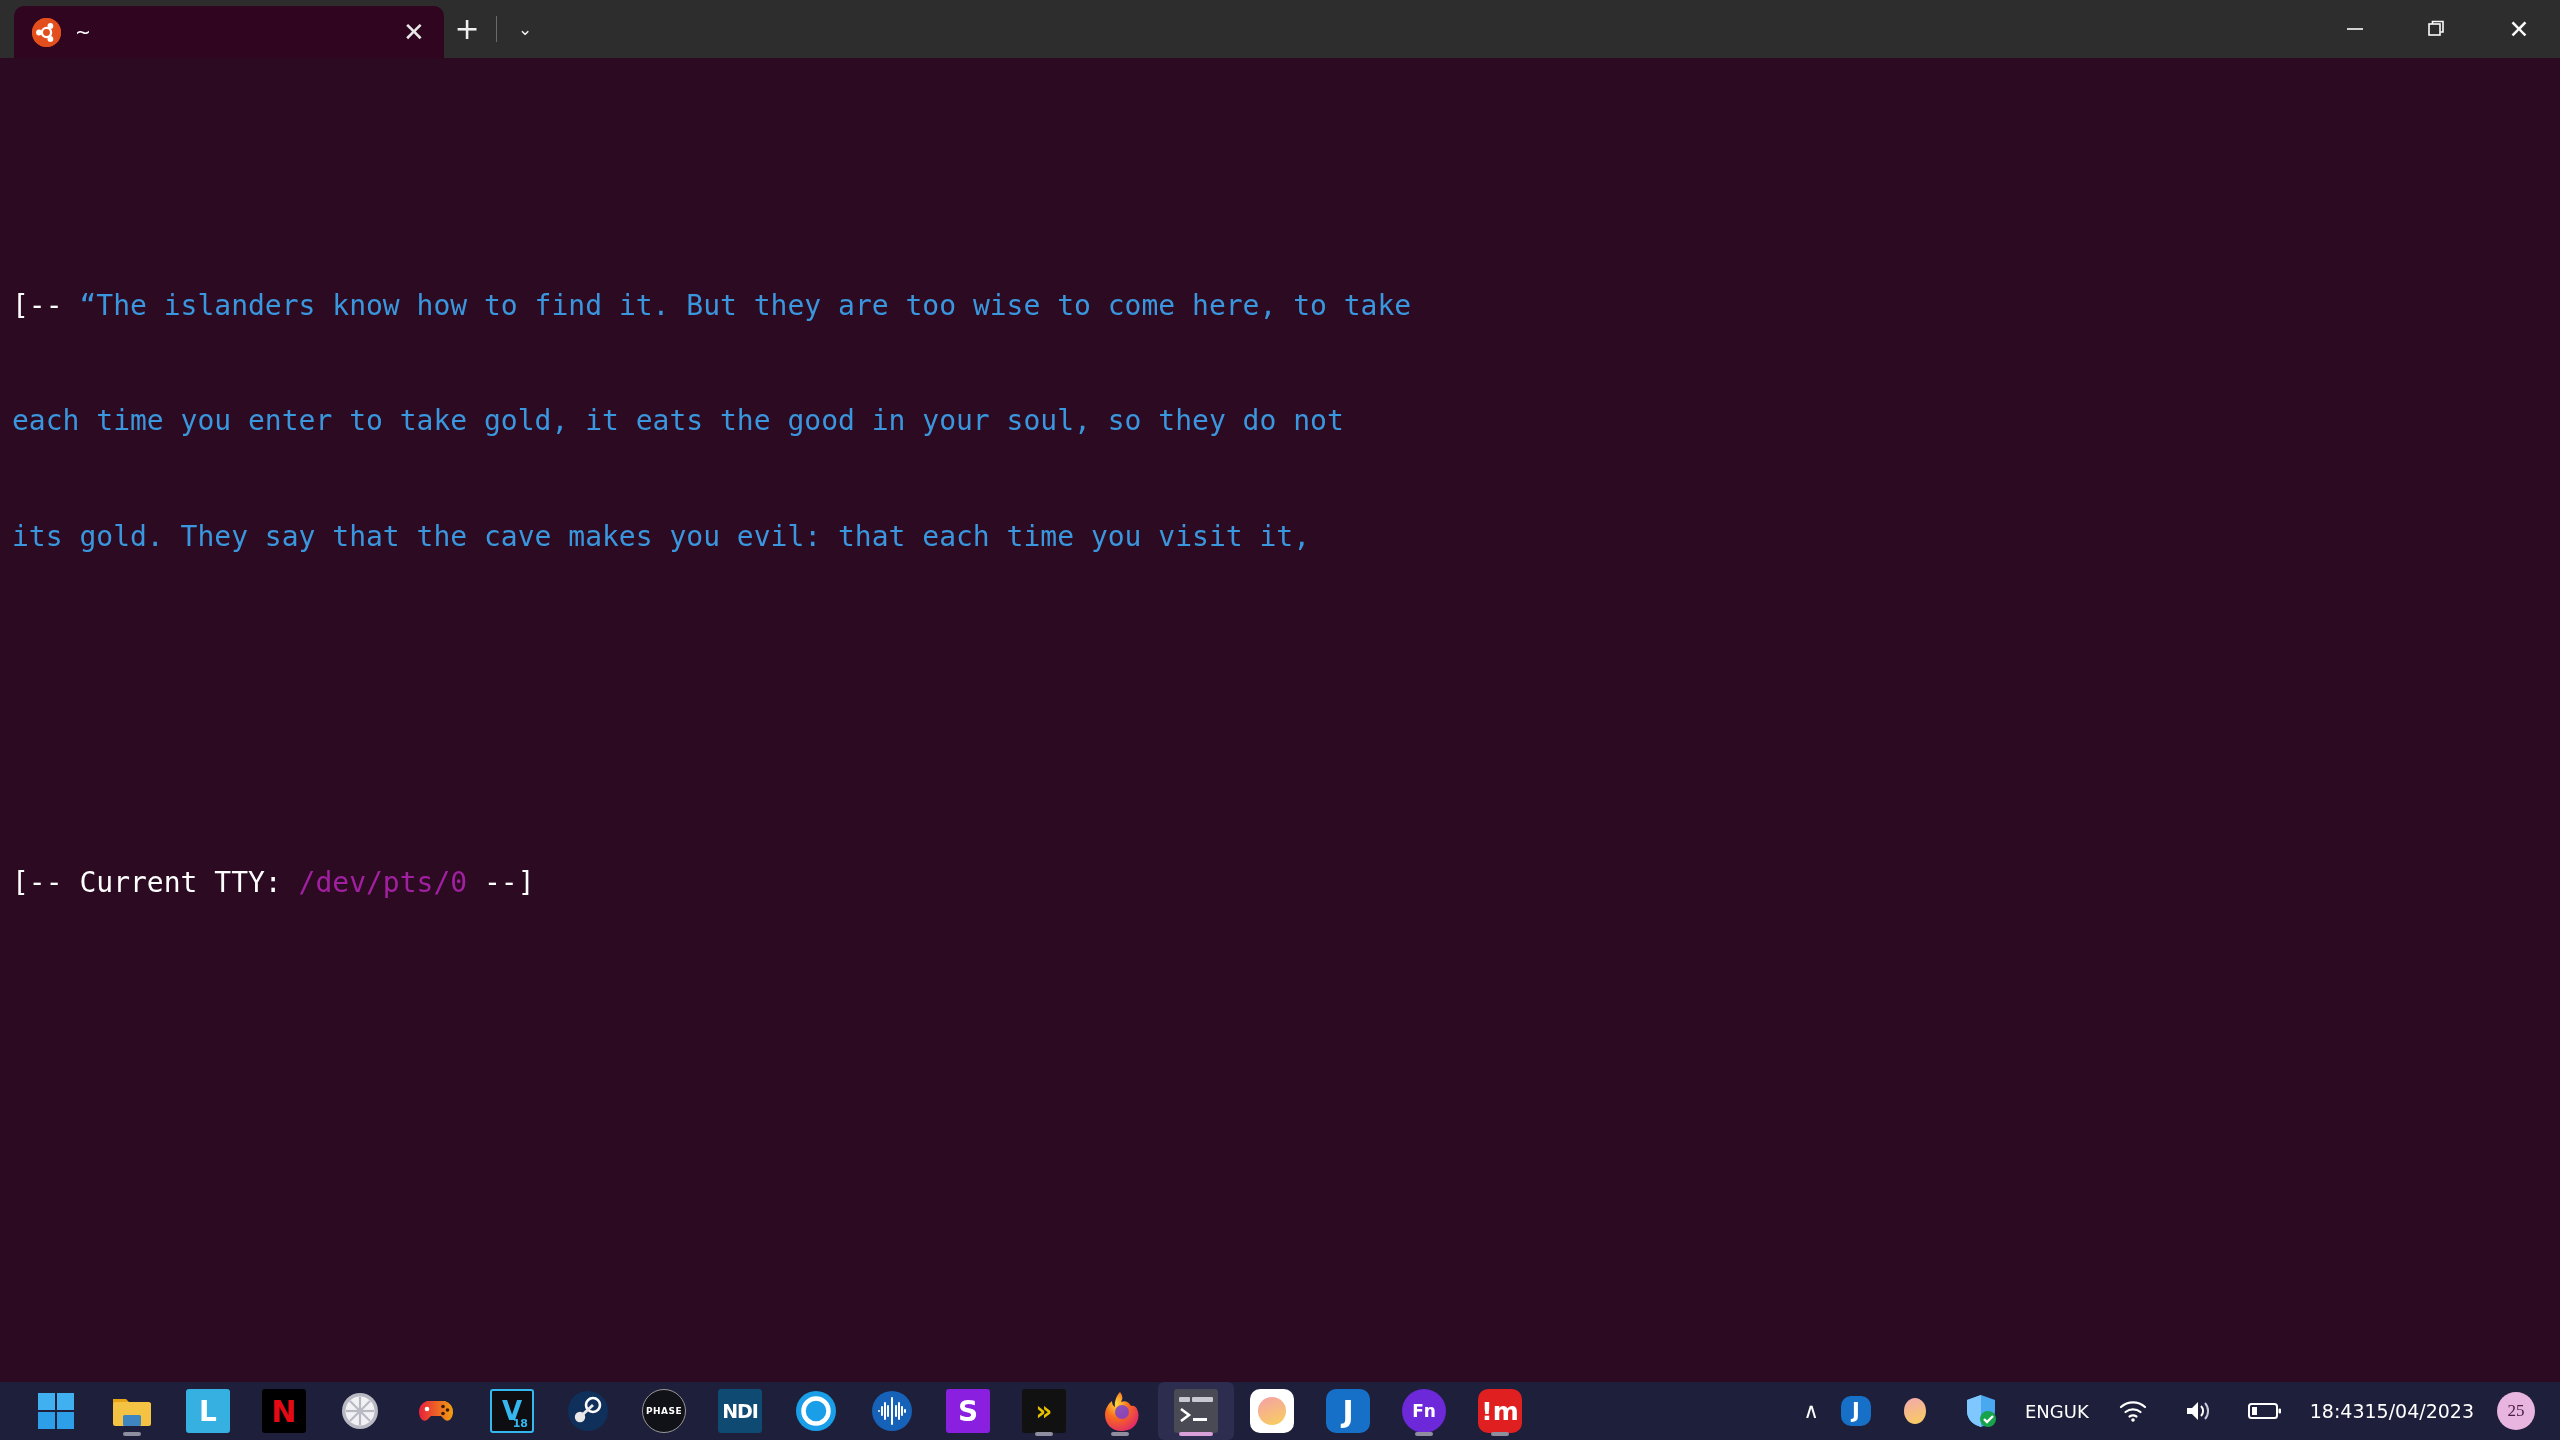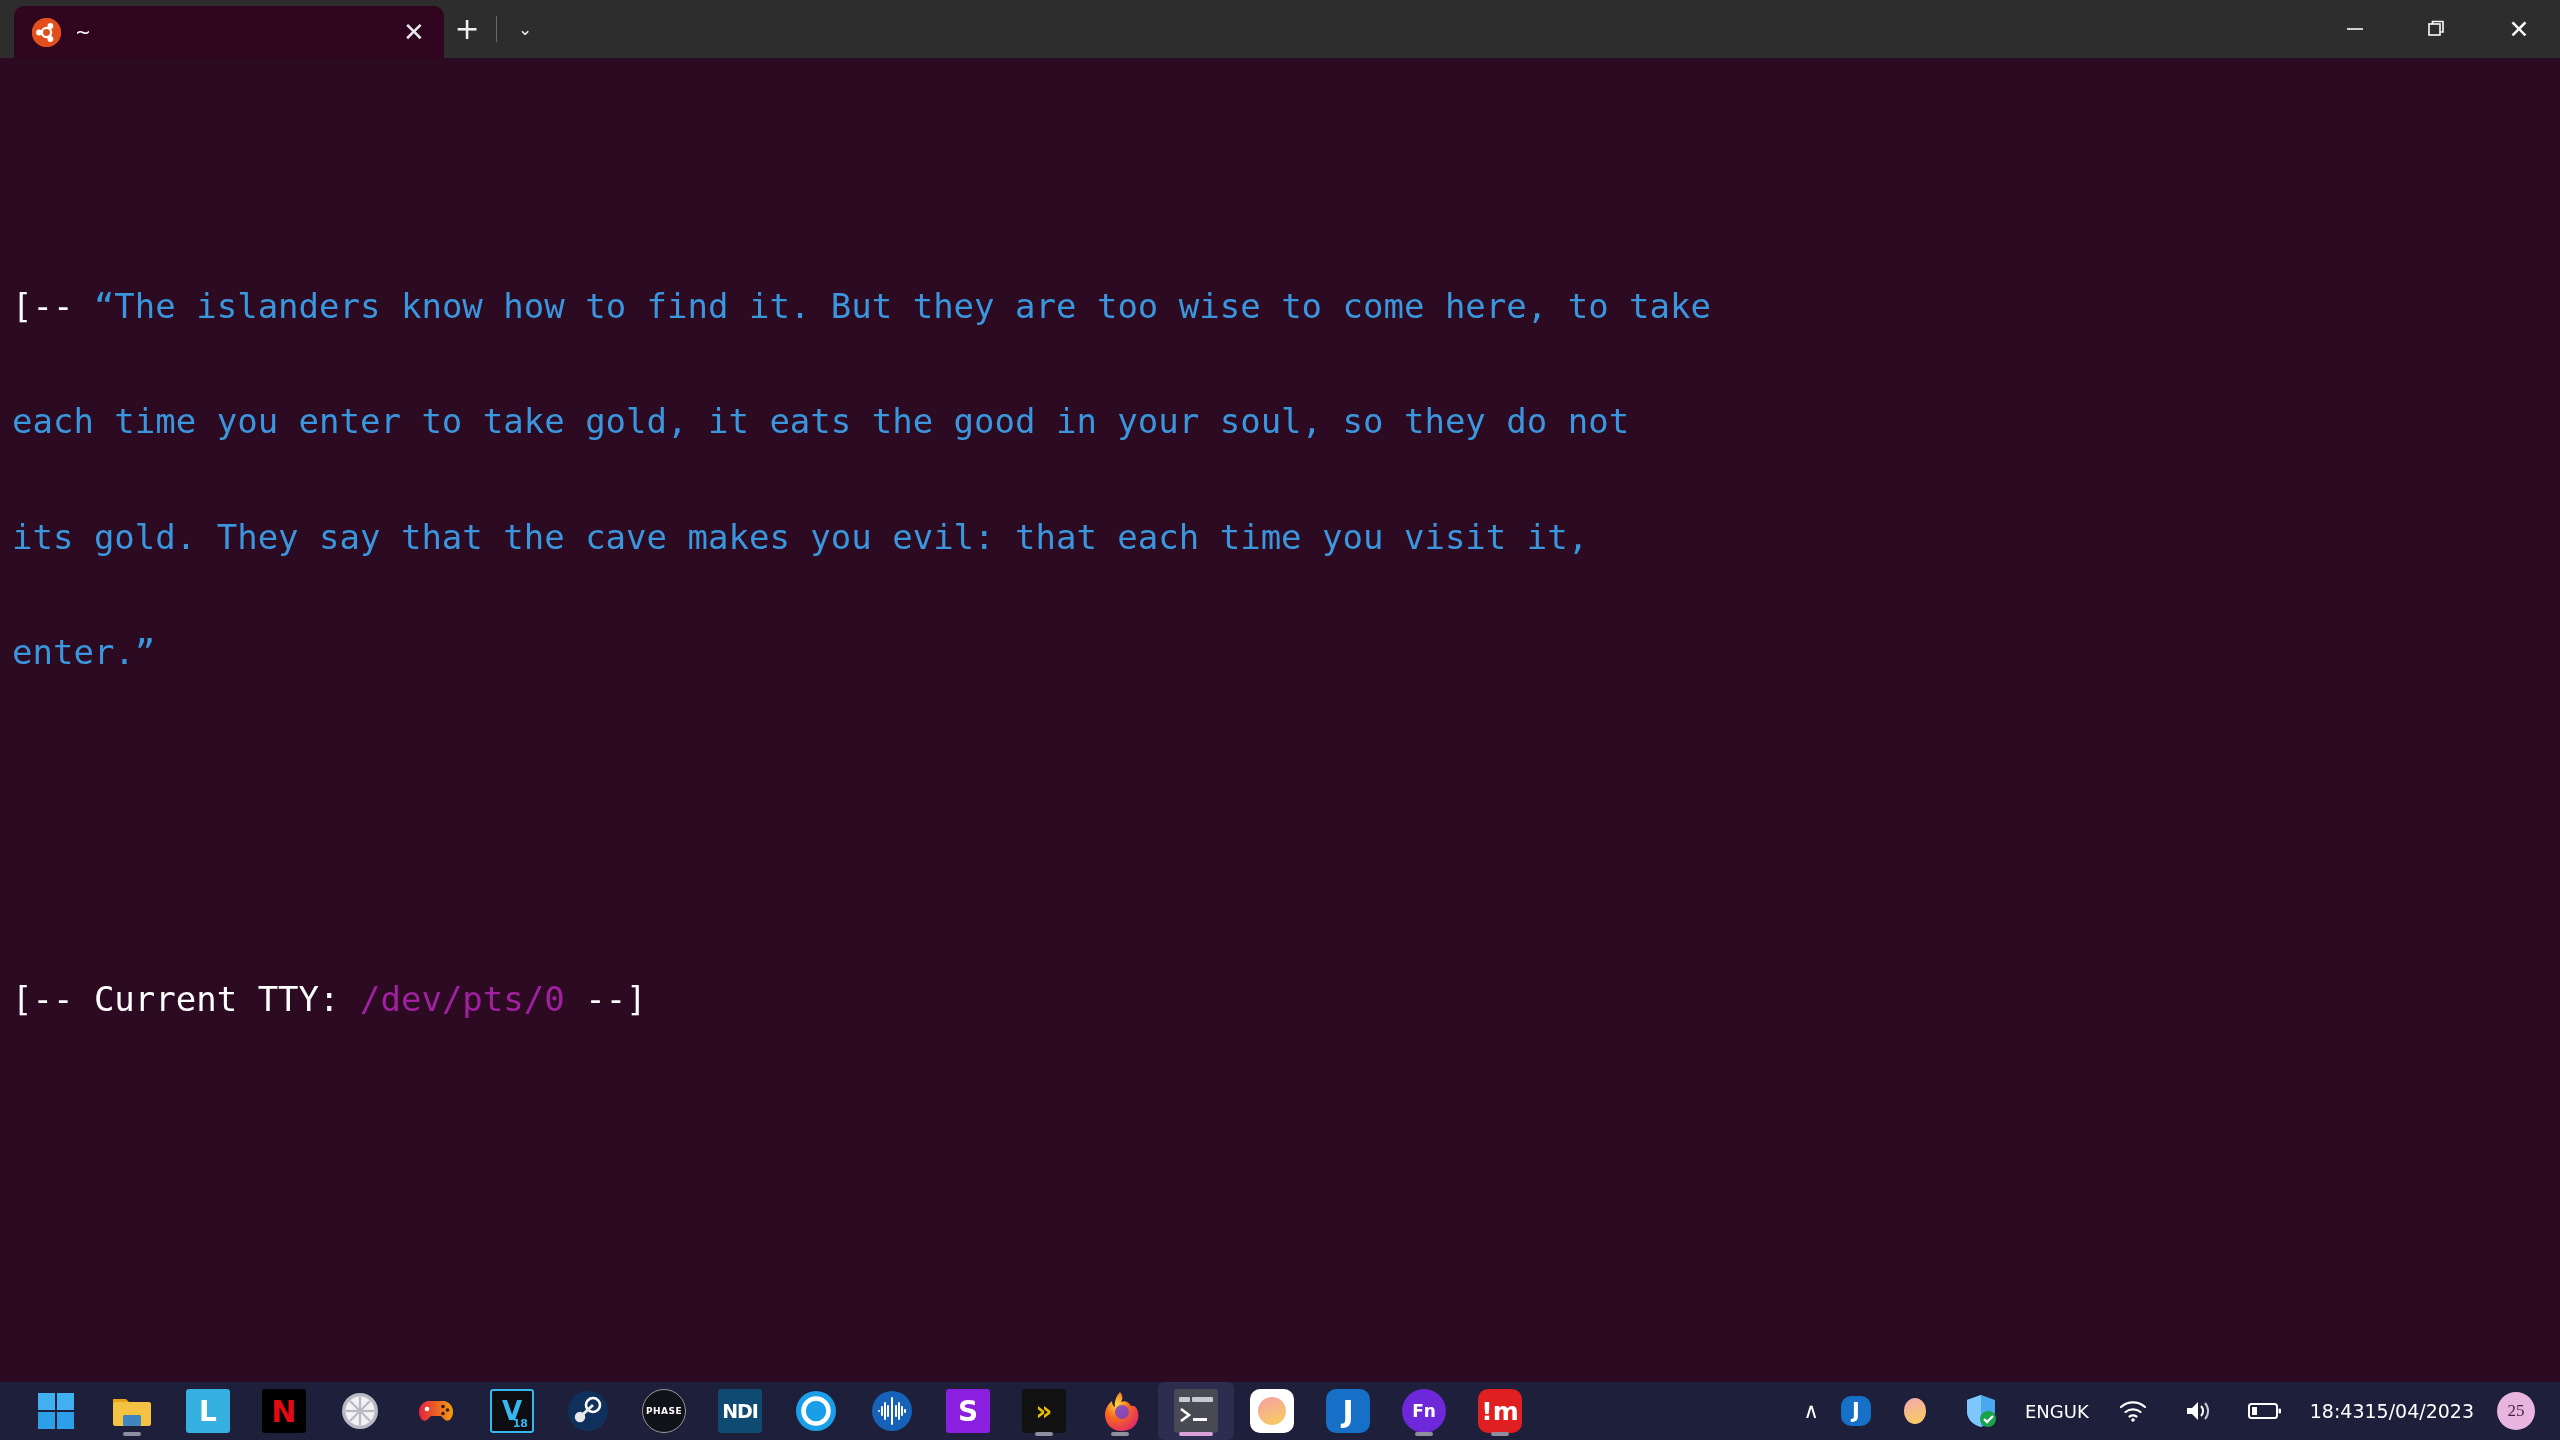--- a/index.html
+++ b/index.html
@@ -63,21 +63,21 @@
   }
   .wctl-x { font-size: 25px; font-family: "DejaVu Sans", sans-serif; }
 
   
   #terminal-body {
     position: absolute; left: 0; top: 58px;
     width: 2560px; height: 1324px;
     background: #2b0a22;
     padding: 36px 0 0 12px;
     font-family: "DejaVu Sans Mono", monospace;
-    font-size: 34px;
+    font-size: 28px;
     line-height: 38.5px;
     white-space: pre;
     color: #ffffff;
   }
   .c-white  { color: #ffffff; }
   .c-blue   { color: #3a96dd; }
   .c-mag    { color: #a020a0; }
   .blank { height: 38.5px; }
 
   
@@ -170,21 +170,20 @@
     </div>
     <div class="wctl wctl-x">✕</div>
   </div>
 </div>
 
 <div id="terminal-body">
   <div class="blank"></div>
   <div><span class="c-white">[-- </span><span class="c-blue">“The islanders know how to find it. But they are too wise to come here, to take</span></div>
   <div class="c-blue">each time you enter to take gold, it eats the good in your soul, so they do not</div>
   <div class="c-blue">its gold. They say that the cave makes you evil: that each time you visit it,</div>
-  <div class="c-blue">enter.”</div>
   <div class="blank"></div>
   <div class="blank"></div>
   <div><span class="c-white">[-- Current TTY: </span><span class="c-mag">/dev/pts/0</span><span class="c-white"> --]</span></div>
   <div class="blank"></div>
   
   
   
   
   
   

